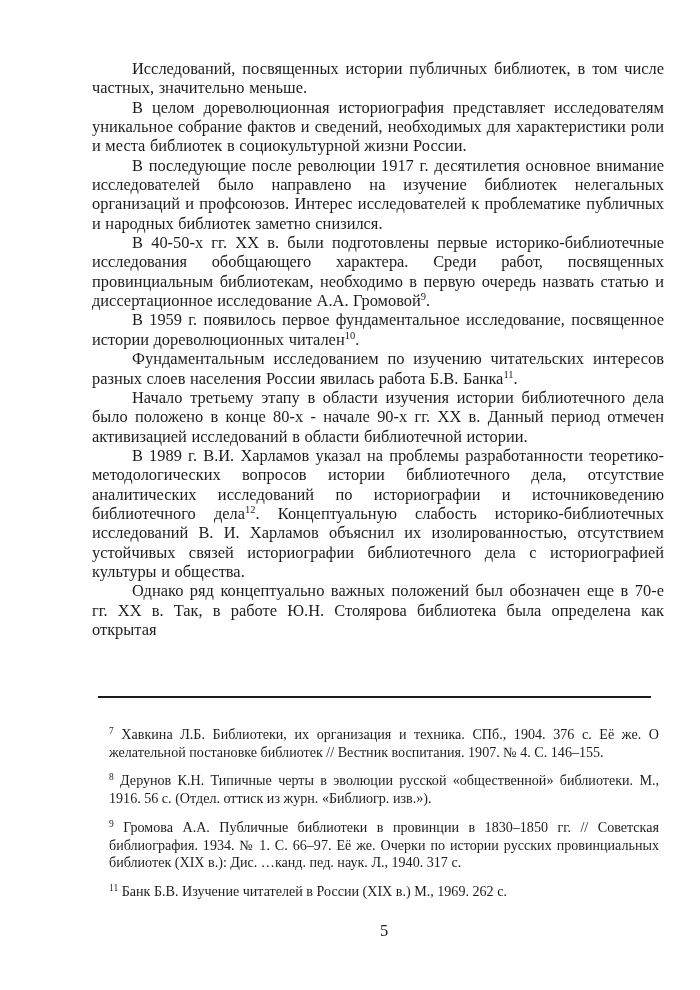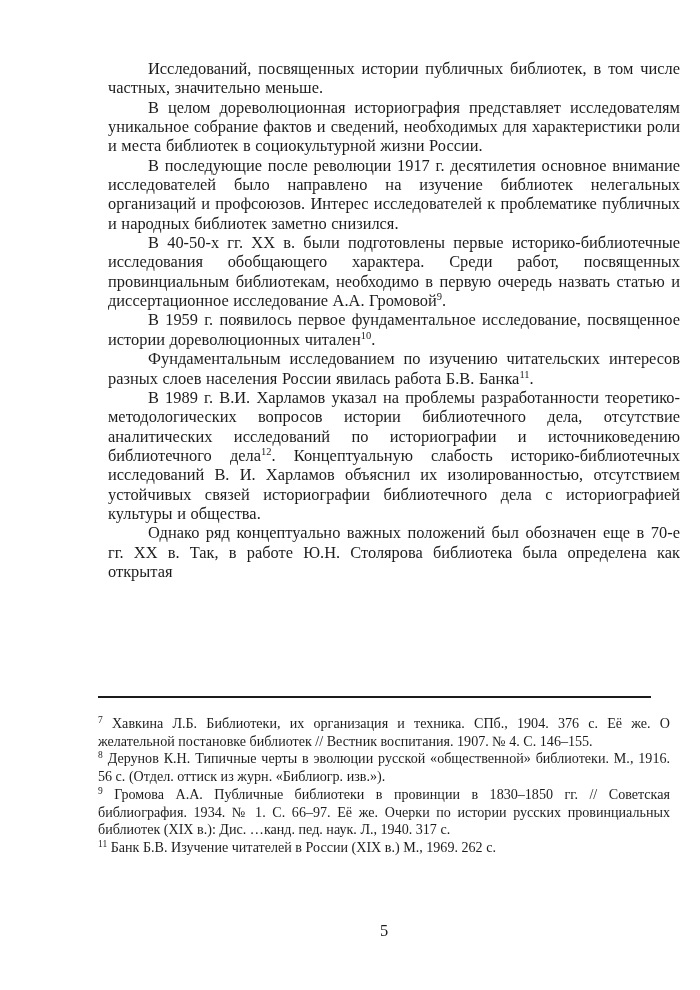--- a/index.html
+++ b/index.html
@@ -11,21 +11,21 @@
     position: relative;
     width: 700px;
     height: 990px;
     background: #ffffff;
     font-family: "Liberation Serif", "DejaVu Serif", serif;
     color: #1c1c1c;
     overflow: hidden;
   }
   .body-text {
     position: absolute;
-    left: 108px;
+    left: 92px;
     top: 59px;
     width: 572px;
   }
   p.body-par {
     margin: 0;
     padding: 0;
     font-size: 16.4px;
     line-height: 19.35px;
     text-align: justify;
     text-indent: 40px;
@@ -46,21 +46,21 @@
     height: 2px;
     background: #1b1b1b;
   }
   .footnotes {
     position: absolute;
     left: 98px;
     top: 715px;
     width: 572px;
   }
   p.footnote {
-    margin: 0;
+    margin: 11px;
     padding: 0;
     font-size: 14.1px;
     line-height: 17.7px;
     text-align: justify;
   }
   p.footnote sup.fn-mark {
     font-size: 9.5px;
     line-height: 0;
     vertical-align: baseline;
     position: relative;
@@ -80,20 +80,21 @@
 <body>
 
 <div class="page">
   <div class="body-text" id="body-text">
       <p class="body-par">Исследований, посвященных истории публичных библиотек, в том числе частных, значительно меньше.</p>
       <p class="body-par">В целом дореволюционная историография представляет исследователям уникальное собрание фактов и сведений, необходимых для характеристики роли и места библиотек в социокультурной жизни России.</p>
       <p class="body-par">В последующие после революции 1917 г. десятилетия основное внимание исследователей было направлено на изучение библиотек нелегальных организаций и профсоюзов. Интерес исследователей к проблематике публичных и народных библиотек заметно снизился.</p>
       <p class="body-par">В 40-50-х гг. XX в. были подготовлены первые историко-библиотечные исследования обобщающего характера. Среди работ, посвященных провинциальным библиотекам, необходимо в первую очередь назвать статью и диссертационное исследование А.А. Громовой<sup class="fn-ref">9</sup>.</p>
       <p class="body-par">В 1959 г. появилось первое фундаментальное исследование, посвященное истории дореволюционных читален<sup class="fn-ref">10</sup>.</p>
       <p class="body-par">Фундаментальным исследованием по изучению читательских интересов разных слоев населения России явилась работа Б.В. Банка<sup class="fn-ref">11</sup>.</p>
+      <p class="body-par">Начало третьему этапу в области изучения истории библиотечного дела было положено в конце 80-х - начале 90-х гг. XX в. Данный период отмечен активизацией исследований в области библиотечной истории.</p>
       <p class="body-par">В 1989 г. В.И. Харламов указал на проблемы разработанности теоретико-методологических вопросов истории библиотечного дела, отсутствие аналитических исследований по историографии и источниковедению библиотечного дела<sup class="fn-ref">12</sup>. Концептуальную слабость историко-библиотечных исследований В. И. Харламов объяснил их изолированностью, отсутствием устойчивых связей историографии библиотечного дела с историографией культуры и общества.</p>
       <p class="body-par">Однако ряд концептуально важных положений был обозначен еще в 70-е гг. XX в. Так, в работе Ю.Н. Столярова библиотека была определена как открытая</p>
     </div>
   <div class="footnote-rule"></div>
   <div class="footnotes" id="footnotes">
       <p class="footnote"><sup class="fn-mark">7</sup> Хавкина Л.Б. Библиотеки, их организация и техника. СПб., 1904. 376 с. Её же. О желательной постановке библиотек // Вестник воспитания. 1907. № 4. С. 146–155.</p>
       <p class="footnote"><sup class="fn-mark">8</sup> Дерунов К.Н. Типичные черты в эволюции русской «общественной» библиотеки. М., 1916. 56 с. (Отдел. оттиск из журн. «Библиогр. изв.»).</p>
       <p class="footnote"><sup class="fn-mark">9</sup> Громова А.А. Публичные библиотеки в провинции в 1830–1850 гг. // Советская библиография. 1934. № 1. С. 66–97. Её же. Очерки по истории русских провинциальных библиотек (XIX в.): Дис. …канд. пед. наук. Л., 1940. 317 с.</p>
       <p class="footnote"><sup class="fn-mark">11</sup> Банк Б.В. Изучение читателей в России (XIX в.) М., 1969. 262 с.</p>
     </div>

